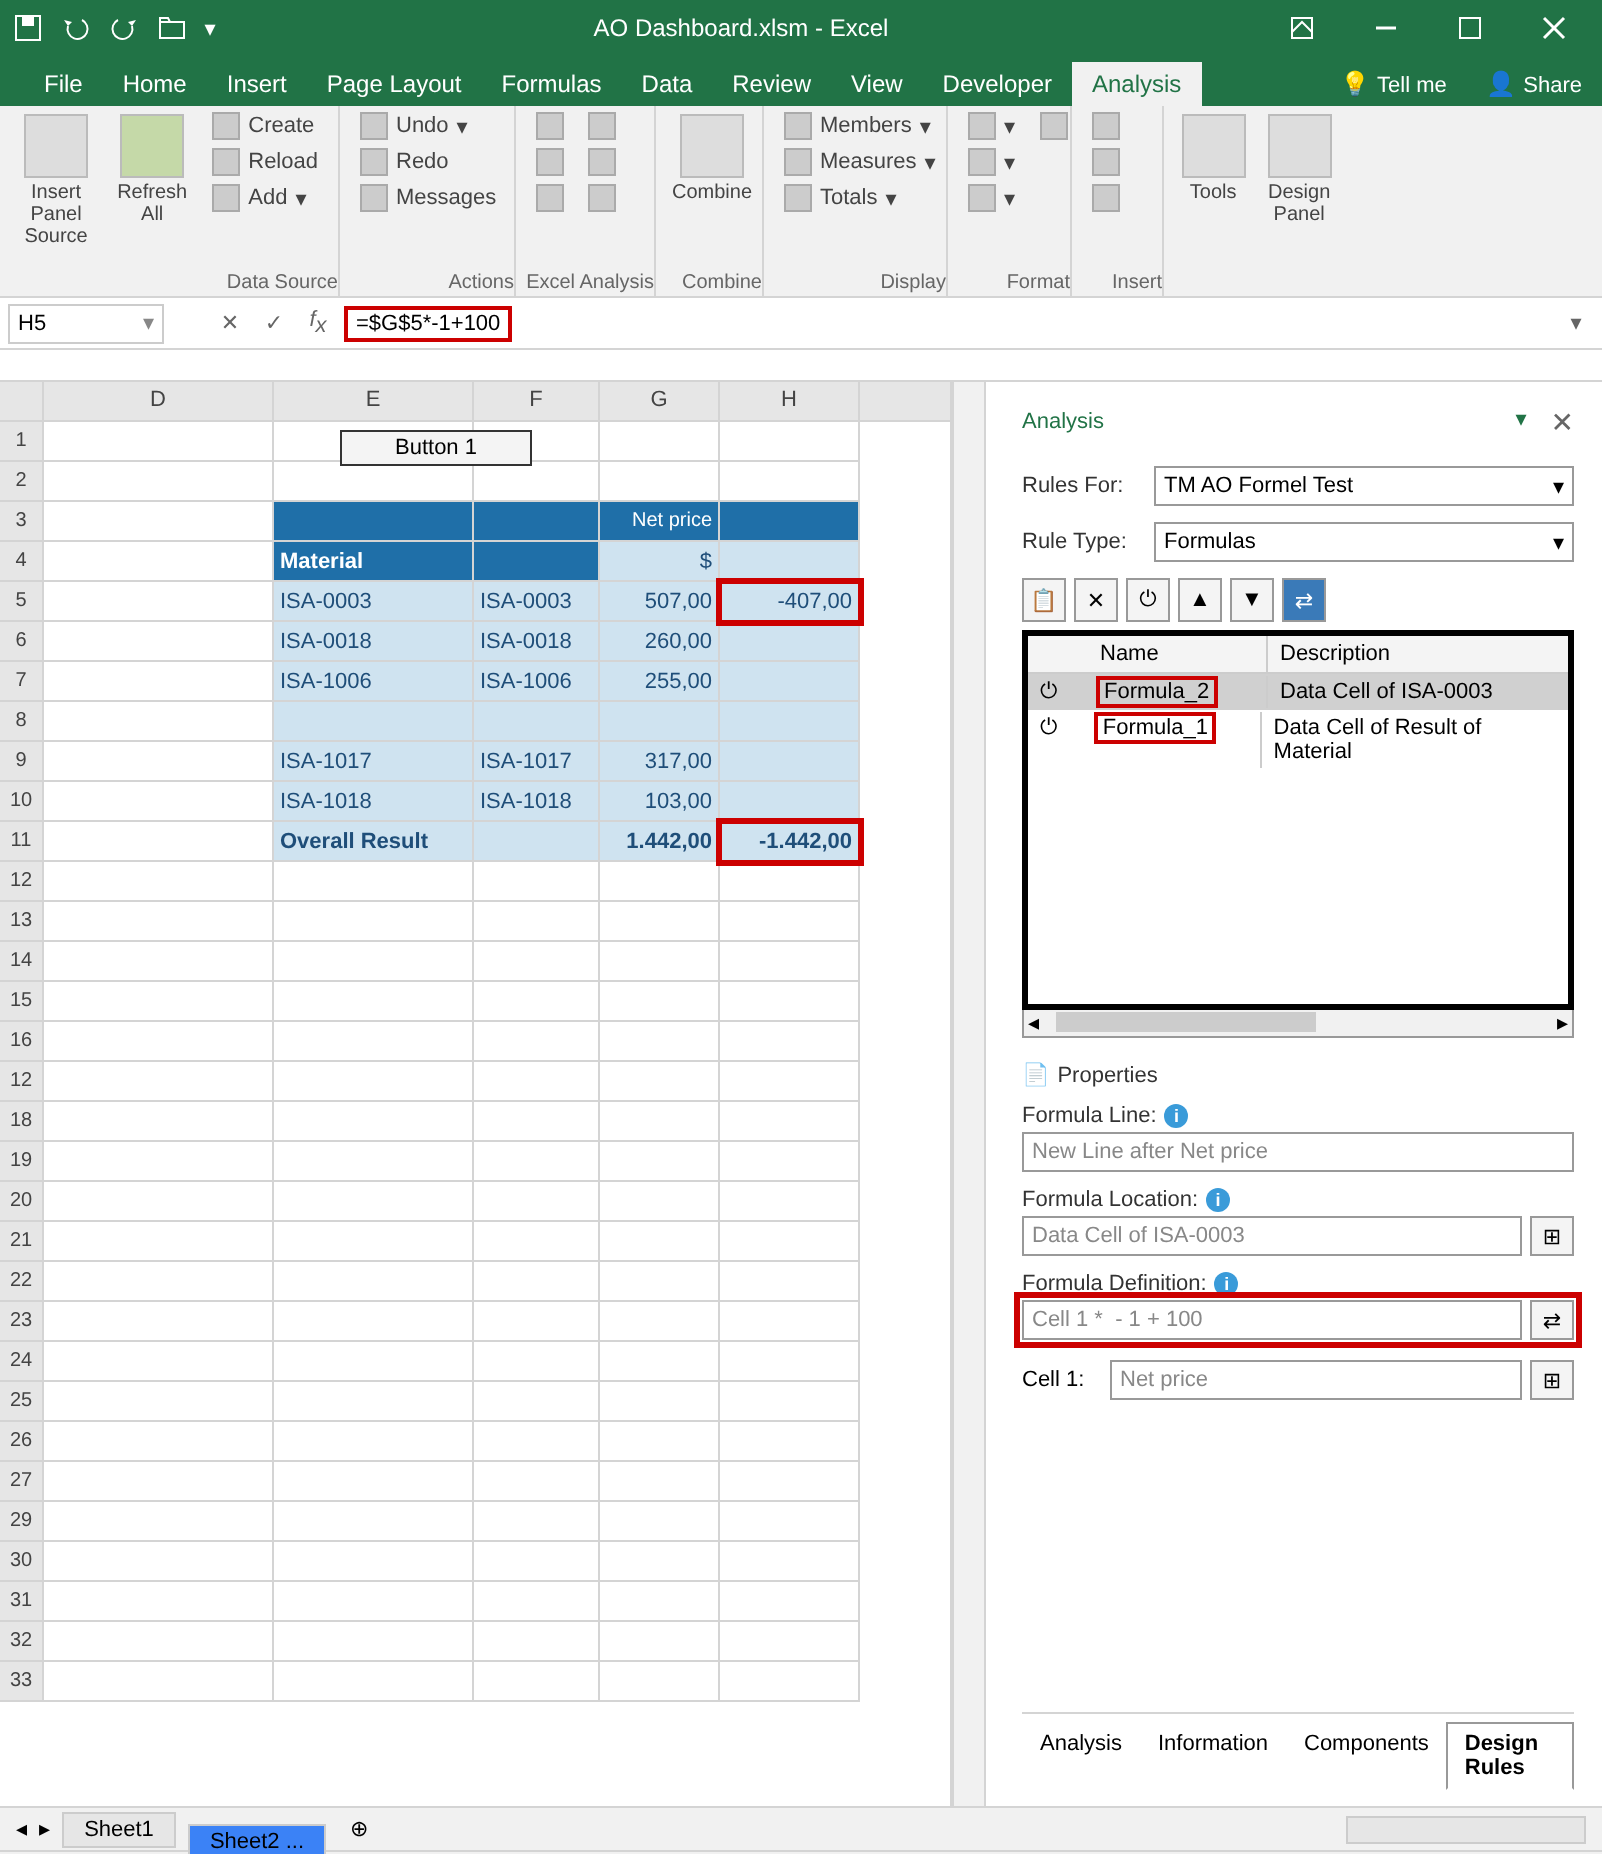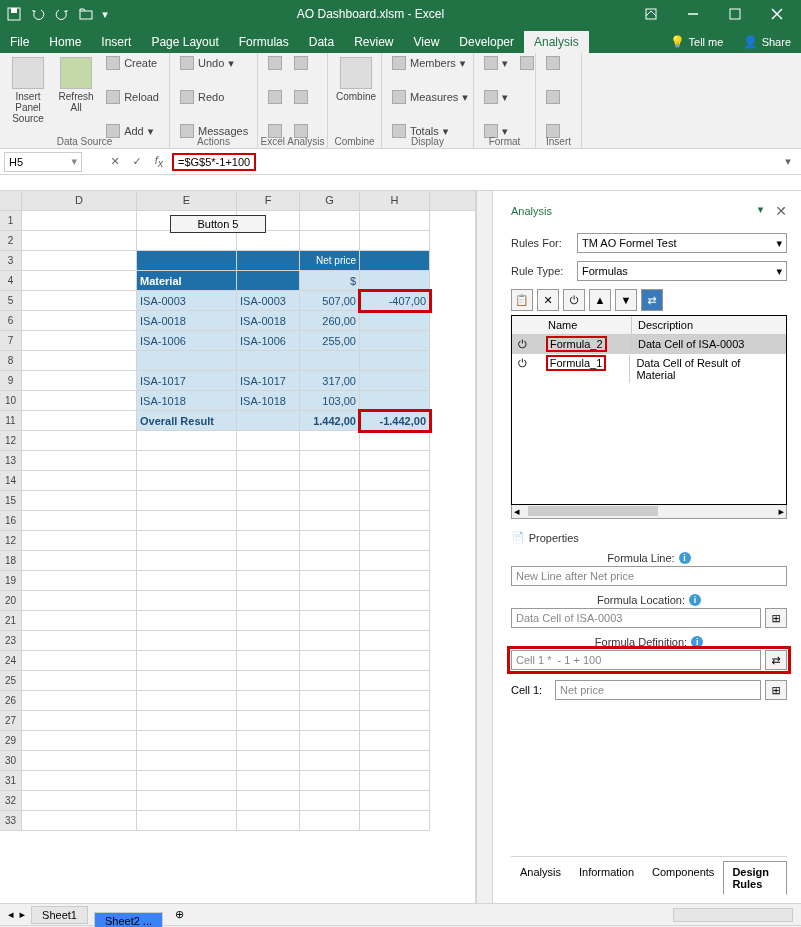--- a/index.html
+++ b/index.html
@@ -7,34 +7,34 @@
 
 
 .titlebar { height: 28px; background: #217346; color: #fff; display: flex; align-items: center; padding: 0 4px; }
 .qat { display: flex; gap: 4px; align-items: center; }
 .qat-btn { width: 20px; height: 20px; display: flex; align-items: center; justify-content: center; cursor: pointer; }
 .title-center { flex: 1; text-align: center; font-size: 12px; }
 .win-btns { display: flex; gap: 2px; }
 .win-btn { width: 40px; height: 28px; display: flex; align-items: center; justify-content: center; cursor: pointer; }
 
 
-.tabs { height: 25px; background: #217346; display: flex; align-items: flex-end; padding-left: 0; }
+.tabs { height: 25px; background: #217346; display: flex; align-items: flex-end; padding-left: 12px; }
 .tab { padding: 4px 10px; color: #fff; cursor: pointer; font-size: 12px; }
 .tab.active { background: #f1f1f1; color: #217346; }
 .tab-right { margin-left: auto; display: flex; }
 
 
 .ribbon { height: 96px; background: #f1f1f1; border-bottom: 1px solid #d4d4d4; display: flex; }
 .rgroup { border-right: 1px solid #d4d4d4; padding: 2px 6px; display: flex; flex-direction: column; position: relative; }
-.rgroup-label { position: absolute; bottom: 1px; left: 0; right: 0; text-align: center; font-size: 10px; color: #666; }
+.rgroup-label { position: absolute; bottom: 1px; left: 0; right: 0; text-align: right; font-size: 10px; color: #666; }
 .rgroup-body { flex: 1; display: flex; gap: 4px; align-items: flex-start; }
 .rbig { display: flex; flex-direction: column; align-items: center; justify-content: center; width: 48px; padding: 2px 2px; cursor: pointer; color: #444; }
 .rbig-icon { width: 32px; height: 32px; background: #ddd; border: 1px solid #bbb; margin-bottom: 2px; }
 .rbig-label { font-size: 10px; text-align: center; line-height: 1.1; }
-.rsmall-col { display: flex; flex-direction: column; gap: 18px; }
+.rsmall-col { display: flex; flex-direction: column; gap: 2px; }
 .rsmall { display: flex; align-items: center; gap: 4px; padding: 1px 4px; cursor: pointer; color: #444; font-size: 11px; white-space: nowrap; }
 .rsmall-icon { width: 14px; height: 14px; background: #ccc; border: 1px solid #aaa; }
 
 
 .formula-bar { height: 26px; border-bottom: 1px solid #d4d4d4; display: flex; align-items: center; padding: 2px 4px; gap: 4px; }
 .name-box { width: 78px; height: 20px; border: 1px solid #ccc; padding: 1px 4px; display: flex; align-items: center; justify-content: space-between; }
 .fx-btn { width: 18px; height: 18px; display: flex; align-items: center; justify-content: center; color: #666; cursor: pointer; }
 .red-box { border: 2px solid #c00; }
 
 
@@ -61,30 +61,30 @@
 
 
 .panel { flex: 1; background: #fff; padding: 8px 14px 8px 18px; display: flex; flex-direction: column; border-left: 1px solid #d4d4d4; }
 .panel-title { font-size: 18px; color: #217346; padding: 4px 0 14px; display: flex; justify-content: space-between; align-items: center; }
 .panel-close { cursor: pointer; color: #666; font-size: 14px; }
 .form-row { display: flex; align-items: center; margin-bottom: 8px; gap: 6px; }
 .form-label { width: 60px; font-size: 11px; color: #333; }
 .form-select { flex: 1; height: 20px; border: 1px solid #999; padding: 0 4px; font-size: 11px; display: flex; align-items: center; justify-content: space-between; background: #fff; }
 .toolbar { display: flex; gap: 4px; margin-bottom: 4px; }
 .tb-btn { width: 22px; height: 22px; border: 1px solid #999; background: #f4f4f4; display: flex; align-items: center; justify-content: center; cursor: pointer; }
-.rule-list { border: 1px solid #000000; height: 190px; background: #fff; overflow: auto; }
+.rule-list { border: 3px solid #000000; height: 190px; background: #fff; overflow: auto; }
 .rule-hdr { display: flex; border-bottom: 1px solid #ccc; background: #f4f4f4; }
 .rule-hdr div { padding: 3px 6px; font-size: 11px; }
 .rule-col1 { width: 90px; border-right: 1px solid #ccc; }
 .rule-row { display: flex; padding: 1px 0; }
 .rule-row div { padding: 2px 6px; font-size: 11px; }
 .rule-row.sel { background: #d0d0d0; }
 .red-box-inline { border: 2px solid #c00; padding: 0 2px; margin: 0 -2px; }
 .props-hdr { margin-top: 12px; font-size: 11px; color: #333; display: flex; align-items: center; gap: 4px; }
-.prop-label { font-size: 11px; color: #333; margin-top: 8px; display: flex; align-items: center; gap: 4px; justify-content: center; }
+.prop-label { font-size: 11px; color: #333; margin-top: 8px; display: flex; align-items: center; gap: 4px; }
 .prop-input { width: 100%; height: 20px; border: 1px solid #999; padding: 0 4px; font-size: 11px; color: #888; margin-top: 2px; }
 .prop-row { display: flex; gap: 4px; margin-top: 2px; }
 .prop-row .prop-input { flex: 1; margin-top: 0; }
 .prop-row .tb-btn { height: 20px; }
 
 
 .panel-tabs { display: flex; border-top: 1px solid #d4d4d4; margin-top: auto; padding-top: 4px; }
 .ptab { padding: 4px 8px; font-size: 11px; cursor: pointer; border: 1px solid transparent; }
 .ptab.active { font-weight: bold; border-color: #999; border-bottom-color: #fff; }
 
@@ -290,20 +290,32 @@
         <div class="rsmall">
             <div class="rsmall-icon"></div>
           </div>
         <div class="rsmall">
             <div class="rsmall-icon"></div>
           </div>
       </div>
     </div>
     <div class="rgroup-label">Insert</div>
   </div>
+  <div class="rgroup" style="width:94px; border-right:none;">
+    <div class="rgroup-body">
+      <div class="rbig" style="width:40px;">
+          <div class="rbig-icon"></div>
+          <div class="rbig-label">Tools</div>
+        </div>
+      <div class="rbig" style="width:44px;">
+          <div class="rbig-icon"></div>
+          <div class="rbig-label">Design Panel</div>
+        </div>
+    </div>
+  </div>
 </div>
 
 <div class="formula-bar">
   <div class="name-box">
       <span>H5</span>
       <span style="color:#888;">▾</span>
     </div>
   <div style="width:16px;"></div>
   <div class="fx-btn">✕</div>
   <div class="fx-btn">✓</div>
@@ -504,20 +516,28 @@
         </div>
       <div class="row">
           <div class="row-h">21</div>
           <div class="cell cD"></div>
           <div class="cell cE"></div>
           <div class="cell cF"></div>
           <div class="cell cG"></div>
           <div class="cell cH"></div>
         </div>
       <div class="row">
+          <div class="row-h">22</div>
+          <div class="cell cD"></div>
+          <div class="cell cE"></div>
+          <div class="cell cF"></div>
+          <div class="cell cG"></div>
+          <div class="cell cH"></div>
+        </div>
+      <div class="row">
           <div class="row-h">23</div>
           <div class="cell cD"></div>
           <div class="cell cE"></div>
           <div class="cell cF"></div>
           <div class="cell cG"></div>
           <div class="cell cH"></div>
         </div>
       <div class="row">
           <div class="row-h">24</div>
           <div class="cell cD"></div>
@@ -584,21 +604,21 @@
         </div>
       <div class="row">
           <div class="row-h">33</div>
           <div class="cell cD"></div>
           <div class="cell cE"></div>
           <div class="cell cF"></div>
           <div class="cell cG"></div>
           <div class="cell cH"></div>
         </div>
 
-      <div class="shape-button" style="left:170px; top:4px; width:96px;">Button 5</div>
+      <div class="shape-button" style="left:170px; top:4px; width:96px;">Button 1</div>
     </div>
   </div>
   <div class="scroll-v"></div>
 
   <div class="panel">
     <div class="panel-title">
       <span>Analysis</span>
       <div style="display:flex; gap:12px;">
         <span style="cursor:pointer;">▾</span>
         <span class="panel-close">✕</span>

